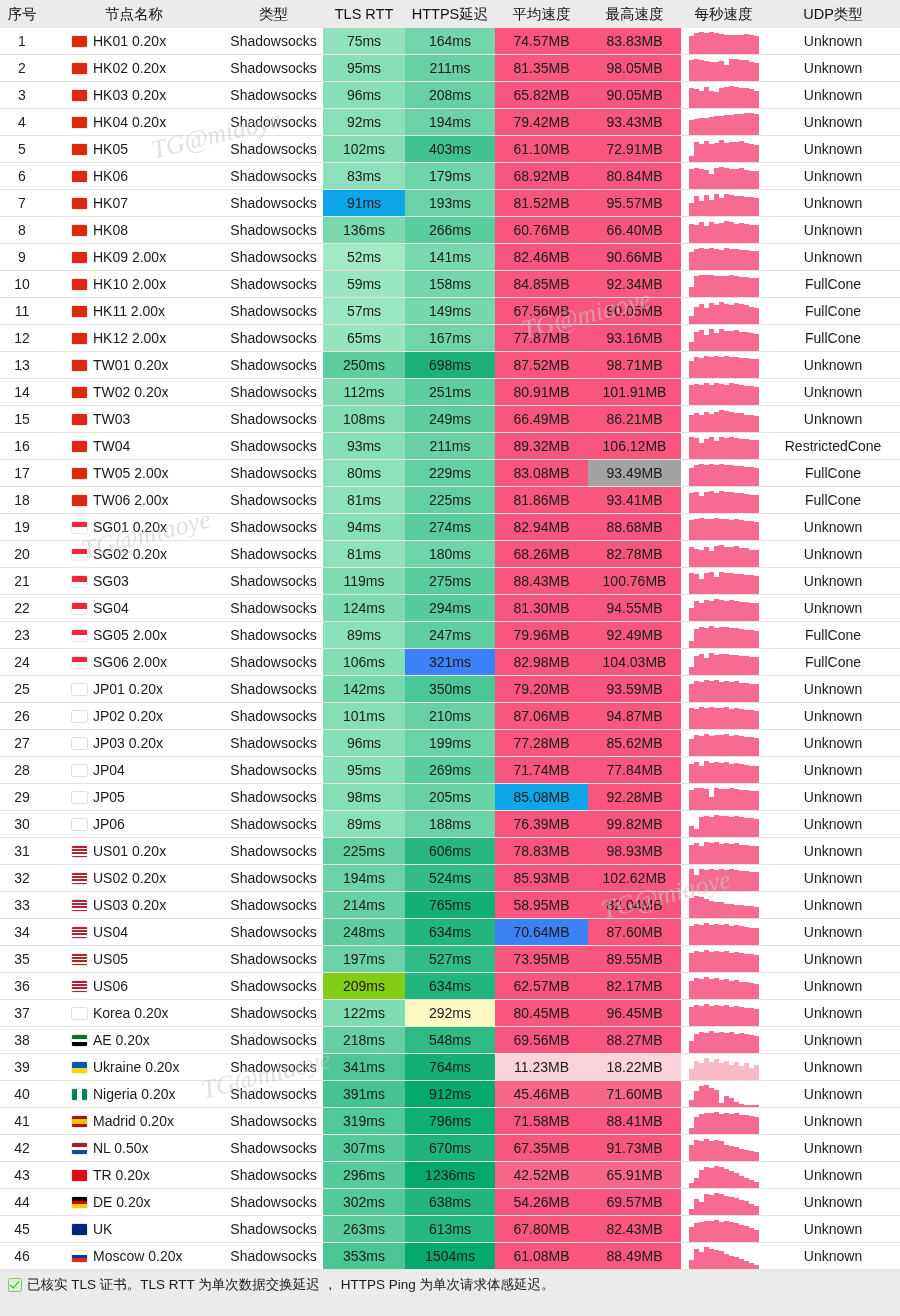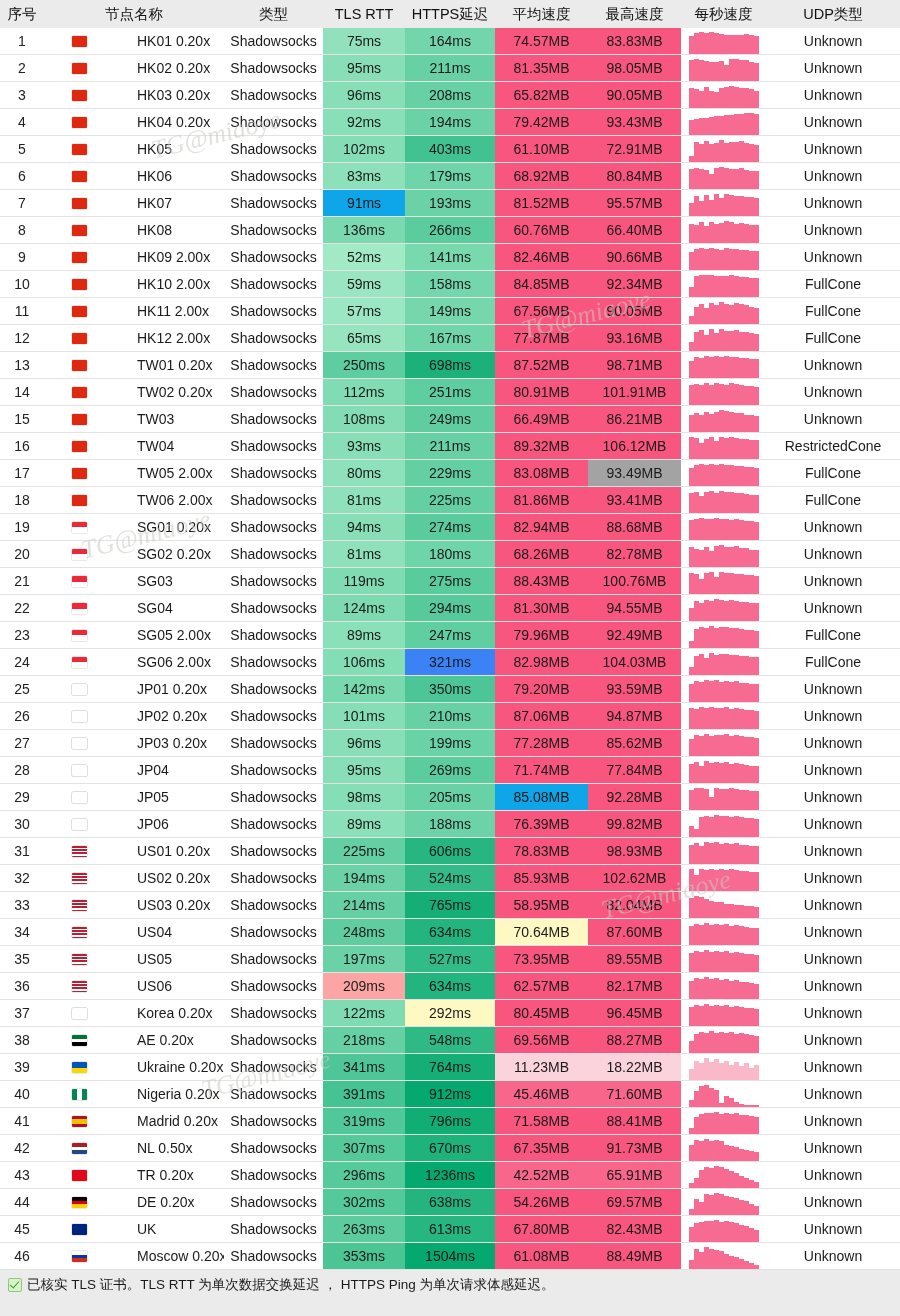--- a/index.html
+++ b/index.html
@@ -46,21 +46,21 @@
     white-space:nowrap;overflow:hidden;color:#1b1b1b;
   }
   td.idx{color:#222;}
   td.name{text-align:left;padding-left:0;}
   td.name .nwrap{display:flex;align-items:center;gap:6px;padding-left:28px;}
   td.name .flag{
     width:15px;height:11px;flex:0 0 15px;border-radius:1px;
     display:inline-block;position:relative;overflow:hidden;
     box-shadow:0 0 0 .5px rgba(0,0,0,.18);
   }
-  td.name .lbl{font-size:14px;margin-left:44px;}
+  td.name .lbl{font-size:14px;}
   td.type{color:#1b1b1b;}
   td.num{font-variant-numeric:tabular-nums;}
   td.udp{}
 
   
   td.spark{padding:0;vertical-align:bottom;}
   .spark-wrap{
     height:26px;width:85px;display:flex;align-items:flex-end;
     justify-content:center;gap:0;
   }
@@ -1227,21 +1227,21 @@
           <td class="idx">34</td>
           <td class="name">
             <span class="nwrap">
               <span class="flag" style="background:repeating-linear-gradient(to bottom,#b22234 0 1.6px,#fff 1.6px 3.2px);"></span>
               <span class="lbl">US04</span>
             </span>
           </td>
           <td class="type">Shadowsocks</td>
           <td class="num" style="background:rgb(95,205,160)">248ms</td>
           <td class="num" style="background:rgb(35,181,127)">634ms</td>
-          <td class="num" style="background:#fef9c3">70.64MB</td>
+          <td class="num" style="background:#3b82f6">70.64MB</td>
           <td class="num" style="background:#f9567f">87.60MB</td>
           <td class="spark">
             <span class="spark-wrap">
               <i style="height:19px"></i>
               <i style="height:21px"></i>
               <i style="height:20px"></i>
               <i style="height:22px"></i>
               <i style="height:20px"></i>
               <i style="height:21px"></i>
               <i style="height:20px"></i>
@@ -1291,21 +1291,21 @@
         </tr>
         <tr>
           <td class="idx">36</td>
           <td class="name">
             <span class="nwrap">
               <span class="flag" style="background:repeating-linear-gradient(to bottom,#b22234 0 1.6px,#fff 1.6px 3.2px);"></span>
               <span class="lbl">US06</span>
             </span>
           </td>
           <td class="type">Shadowsocks</td>
-          <td class="num" style="background:#fca5a5">209ms</td>
+          <td class="num" style="background:#84cc16">209ms</td>
           <td class="num" style="background:rgb(35,181,127)">634ms</td>
           <td class="num" style="background:#f9567f">62.57MB</td>
           <td class="num" style="background:#f9567f">82.17MB</td>
           <td class="spark">
             <span class="spark-wrap">
               <i style="height:18px"></i>
               <i style="height:21px"></i>
               <i style="height:20px"></i>
               <i style="height:22px"></i>
               <i style="height:20px"></i>

